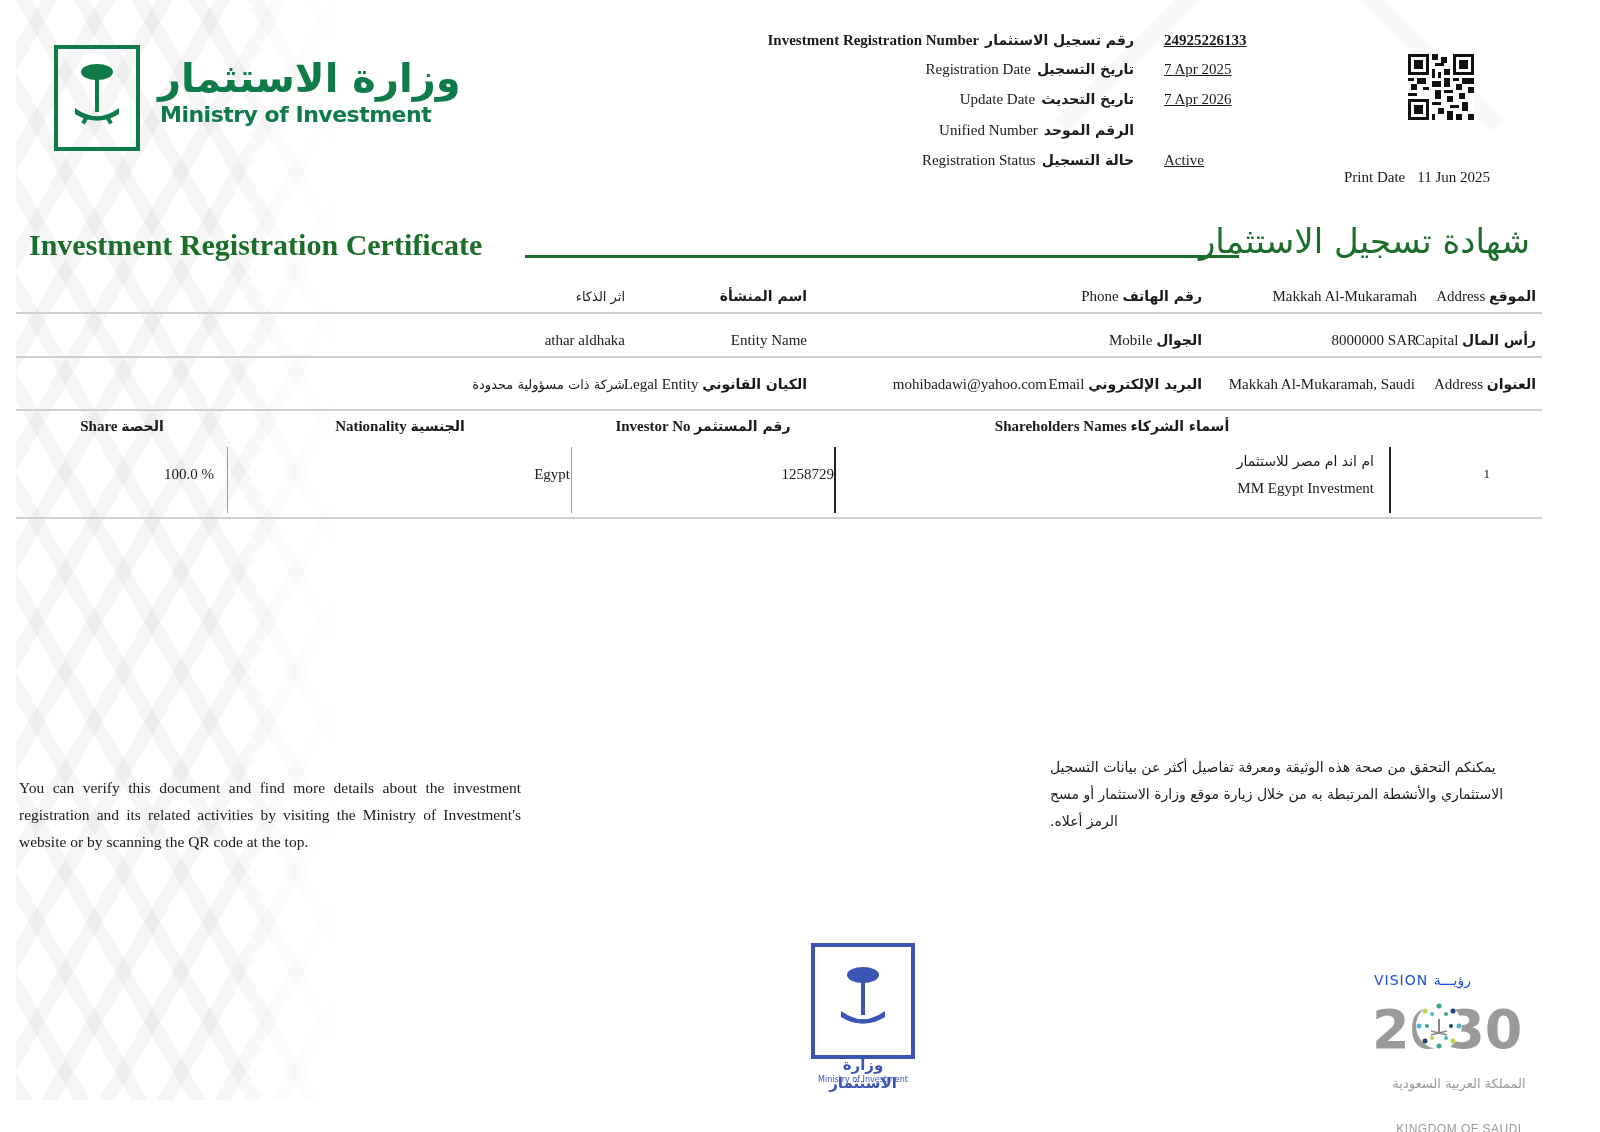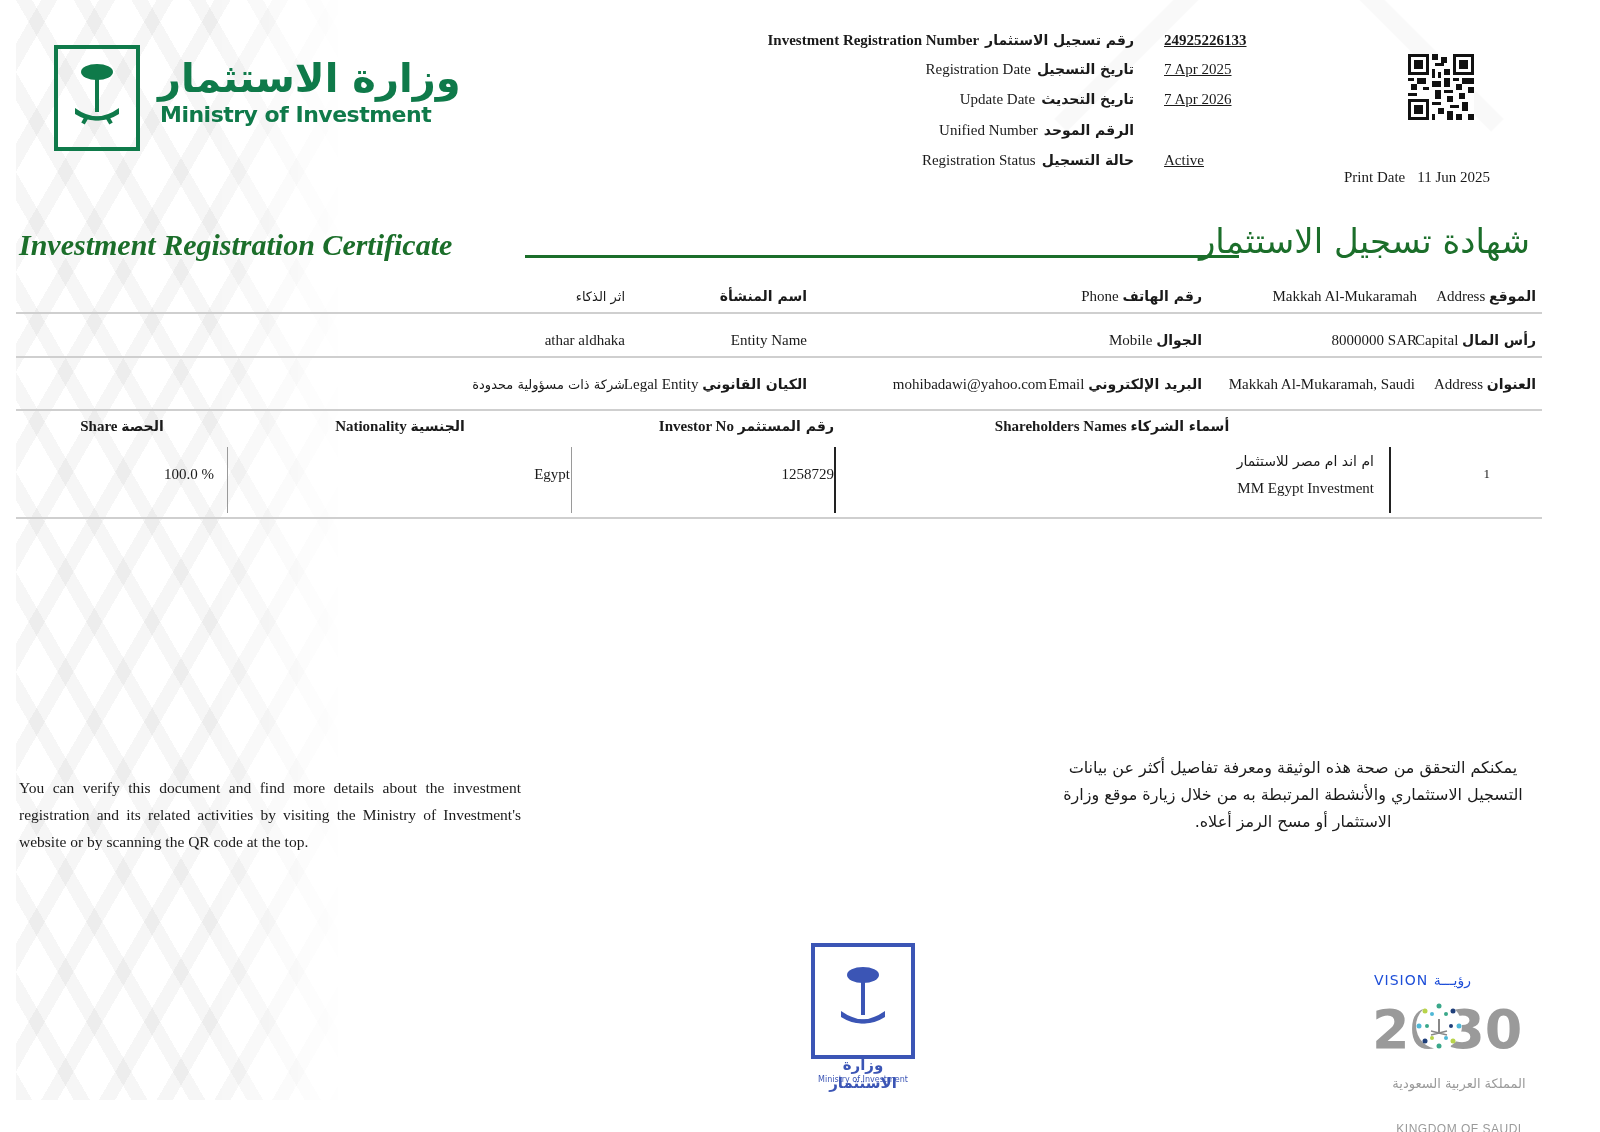--- a/index.html
+++ b/index.html
@@ -31,37 +31,37 @@
   .logo-ar { left: 158px; top: 54px; font-family: "DejaVu Sans", sans-serif; font-weight: bold; color: #0f7a4a; font-size: 40px; line-height: 48px; direction: rtl; }
   .logo-en { left: 160px; top: 102px; font-family: "DejaVu Sans", sans-serif; color: #0f7a4a; font-size: 22px; font-weight: bold; letter-spacing: -0.5px; }
   
   .info-row { position: absolute; right: 466px; font-size: 15px; white-space: nowrap; }
   .info-row .ar { font-family: "DejaVu Sans", sans-serif; font-weight: bold; font-size: 14px; margin-left: 6px; }
   .info-val { position: absolute; left: 1164px; font-size: 15px; text-decoration: underline; }
   .qr { left: 1408px; top: 54px; width: 66px; height: 66px; }
   .print-date { left: 1344px; top: 169px; font-size: 15px; }
   .print-date span + span { margin-left: 12px; }
   
-  .title-en { left: 19px; top: 228px; font-size: 30px; font-weight: bold; color: #1b6e2a; font-style: italic; }
+  .title-en { left: 29px; top: 228px; font-size: 30px; font-weight: bold; color: #1b6e2a; }
   .title-line { left: 525px; top: 255px; width: 714px; height: 3px; background: #1b6e2a; }
   .title-ar { right: 70px; top: 221px; font-family: "DejaVu Sans", sans-serif; font-size: 34px; font-weight: normal; color: #1b6e2a; direction: rtl; }
   
   .hr { position: absolute; left: 16px; width: 1526px; height: 2px; background: #cfcfcf; }
   .cell { position: absolute; font-size: 15px; white-space: nowrap; }
   .cell .ar { font-family: "DejaVu Sans", sans-serif; font-weight: bold; font-size: 14px; }
   .arv { font-family: "DejaVu Sans", sans-serif; font-size: 13px; }
   
   .th { position: absolute; top: 418px; font-size: 15px; font-weight: bold; text-align: center; white-space: nowrap; }
   .th .ar { font-family: "DejaVu Sans", sans-serif; font-size: 14px; }
   .td { position: absolute; top: 466px; font-size: 15px; text-align: right; }
   .vline { position: absolute; top: 447px; height: 66px; width: 1px; background: #9a9a9a; }
   .vline.dark { width: 2px; background: #222; }
   
   .verify-en { left: 19px; top: 774px; width: 502px; font-size: 15.5px; line-height: 27px; text-align: justify; text-align-last: left; }
-  .verify-ar { left: 1050px; top: 754px; width: 486px; font-family: "DejaVu Sans", sans-serif; font-size: 16px; line-height: 27px; direction: rtl; text-align: center; }
+  .verify-ar { left: 1050px; top: 754px; width: 486px; font-family: "DejaVu Sans", sans-serif; font-size: 14px; line-height: 27px; direction: rtl; text-align: left; }
   .stamp { left: 811px; top: 943px; width: 96px; height: 108px; border: 4px solid #3b55b5; display:flex; align-items:center; justify-content:center; }
   .stamp-ar { left: 812px; top: 1056px; width: 102px; text-align: center; font-family: "DejaVu Sans", sans-serif; font-size: 15px; font-weight: bold; color: #3b55b5; direction: rtl; }
   .stamp-en { left: 812px; top: 1075px; width: 102px; text-align: center; font-family: "DejaVu Sans", sans-serif; font-size: 8px; color: #3b55b5; }
   .vision-top { left: 1374px; top: 972px; font-family: "DejaVu Sans", sans-serif; font-size: 14px; color: #1d4ed8; letter-spacing: 1px; white-space: nowrap; }
   .vision-num { left: 1372px; top: 998px; font-family: "DejaVu Sans", sans-serif; font-size: 54px; font-weight: bold; color: #9a9a9a; white-space: nowrap; }
   .vision-ar { left: 1376px; top: 1056px; font-family: "DejaVu Sans", sans-serif; font-size: 13px; color: #9a9a9a; direction: rtl; width: 166px; text-align: center; margin-top: 20px; }
   .vision-en { left: 1376px; top: 1074px; font-family: Liberation Sans, sans-serif; font-size: 12px; color: #9a9a9a; width: 166px; text-align: center; letter-spacing: 0.5px; margin-top: 48px; }
   .emblem { position: absolute; left: 1414px; top: 1001px; width: 50px; height: 50px; }
 </style>
 </head>
@@ -149,21 +149,21 @@
 <div class="cell" style="top:376px; right:975px;"><span class="arv">شركة ذات مسؤولية محدودة</span></div>
 <div class="cell" style="top:376px; right:793px;"><span>Legal Entity</span> <span class="ar">الكيان القانوني</span></div>
 <div class="cell" style="top:376px; right:553px;">mohibadawi@yahoo.com</div>
 <div class="cell" style="top:376px; right:398px;text-align:center;"><span>Email</span> <span class="ar">البريد الإلكتروني</span></div>
 <div class="cell" style="top:376px; right:185px;text-align:right;">Makkah Al-Mukaramah, Saudi</div>
 <div class="cell" style="top:376px; right:64px;"><span>Address</span> <span class="ar">العنوان</span></div>
 <div class="hr" style="top:409px;"></div>
 
 <div class="th" style="left:30px; width:184px;"><span>Share</span> <span class="ar">الحصة</span></div>
 <div class="th" style="left:230px; width:340px;"><span>Nationality</span> <span class="ar">الجنسية</span></div>
-<div class="th" style="left:572px; width:262px;text-align:right;"><span>Investor No</span> <span class="ar">رقم المستثمر</span></div>
+<div class="th" style="left:572px; width:262px;"><span>Investor No</span> <span class="ar">رقم المستثمر</span></div>
 <div class="th" style="left:836px; width:552px;"><span>Shareholders Names</span> <span class="ar">أسماء الشركاء</span></div>
 
 <div class="vline" style="left:227px;"></div>
 <div class="vline" style="left:571px;"></div>
 <div class="vline dark" style="left:834px;"></div>
 <div class="vline dark" style="left:1389px;"></div>
 
 <div class="td" style="left:30px; width:184px;">100.0 %</div>
 <div class="td" style="left:230px; width:340px;">Egypt</div>
 <div class="td" style="left:572px; width:262px;">1258729</div>

